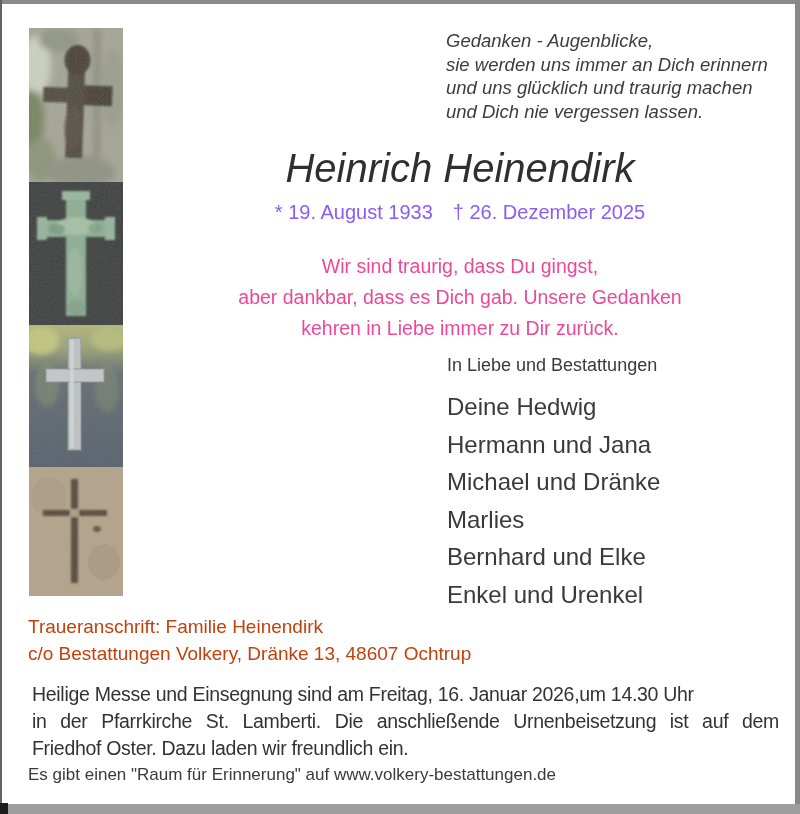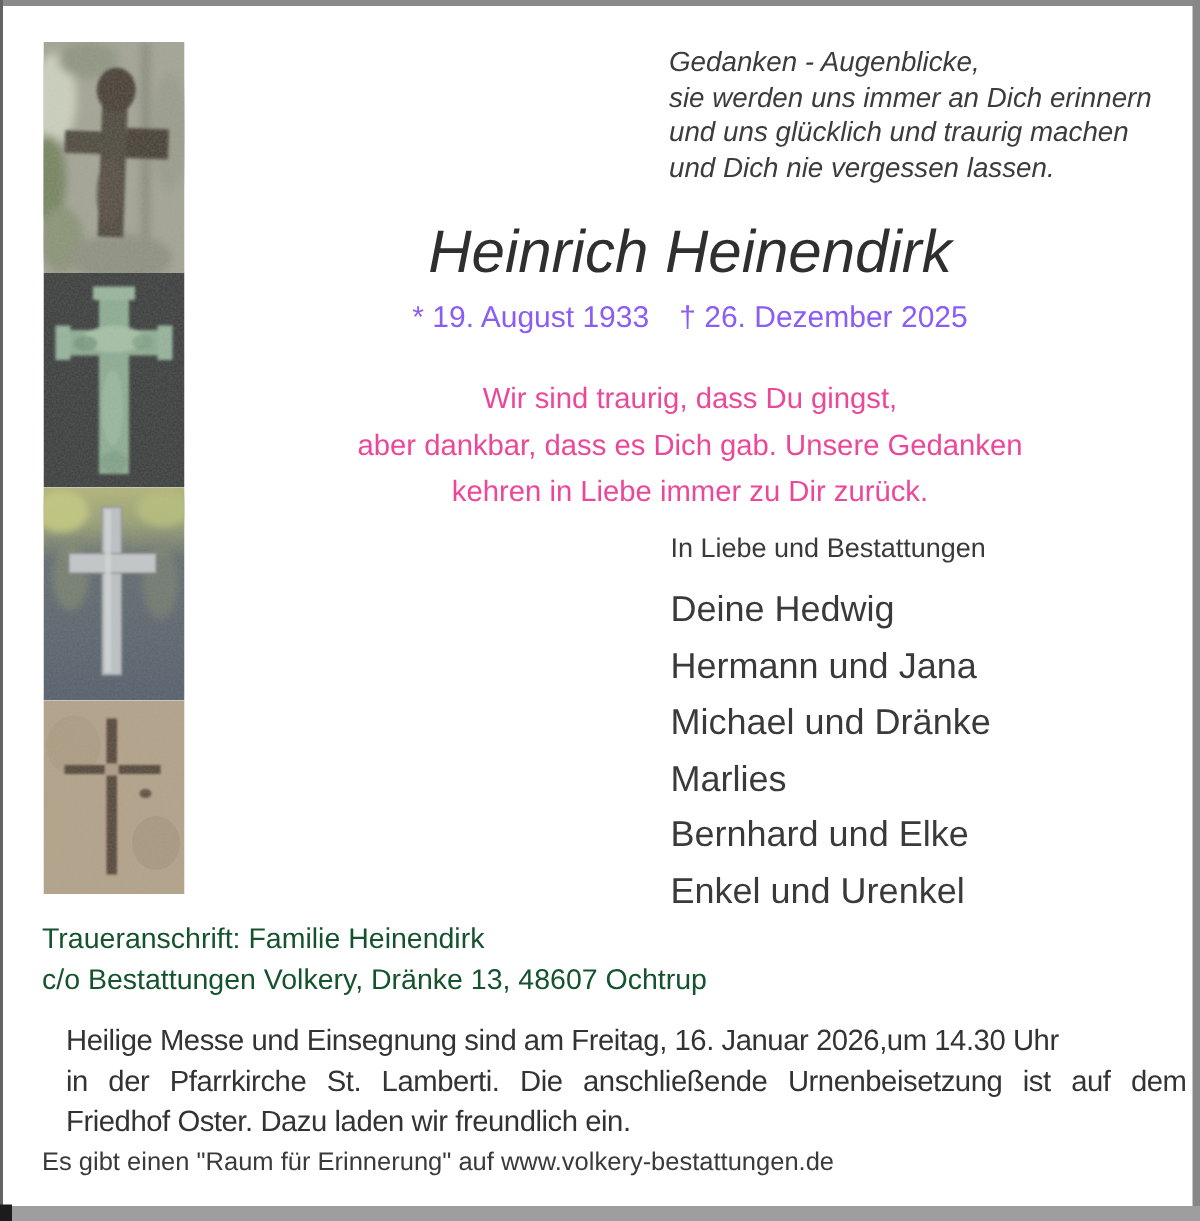--- a/index.html
+++ b/index.html
@@ -19,22 +19,22 @@
   .photo-strip{position:absolute;left:29px;top:28px;width:94px;display:flex;flex-direction:column;}
   .photo{display:block;width:94px;}
 
   .epigraph{position:absolute;left:446px;top:29px;font-style:italic;font-size:18.5px;line-height:23.5px;color:#3c3c3c;white-space:nowrap;}
   .name{position:absolute;left:190px;top:146px;width:540px;text-align:center;font-style:italic;font-size:40px;color:#2f2f2f;white-space:nowrap;}
   .dates{position:absolute;left:190px;top:201px;width:540px;display:flex;justify-content:center;gap:20px;font-size:20px;color:#8b5cf6;white-space:nowrap;}
   .verse{position:absolute;left:160px;top:251px;width:600px;text-align:center;font-size:19.5px;line-height:31px;color:#ec4899;white-space:nowrap;}
   .condolence{position:absolute;left:447px;top:355px;color:#3a3a3a;}
   .condolence-intro{font-size:18px;margin-bottom:12px;white-space:nowrap;}
   .mourner{font-size:24px;line-height:37.5px;white-space:nowrap;}
-  .address{position:absolute;left:28px;top:614px;font-size:19px;line-height:26.5px;color:#14532d;white-space:nowrap;}
-  .service{position:absolute;left:44px;top:681px;width:747px;font-size:19.5px;line-height:27px;color:#333333;letter-spacing:-0.3px;}
+  .address{position:absolute;left:28px;top:614px;font-size:19px;line-height:26.5px;color:#c2410c;white-space:nowrap;}
+  .service{position:absolute;left:32px;top:681px;width:747px;font-size:19.5px;line-height:27px;color:#333333;letter-spacing:-0.3px;}
   .service-line{white-space:nowrap;}
   .service-line.justify{white-space:normal;text-align:justify;text-align-last:justify;}
   .footer-line{position:absolute;left:28px;top:765px;font-size:17px;color:#3a3a3a;white-space:nowrap;}
 </style>
 </head>
 <body>
 
 <div class="frame frame-top"></div>
 <div class="frame frame-right"></div>
 <div class="frame frame-bottom"></div>

